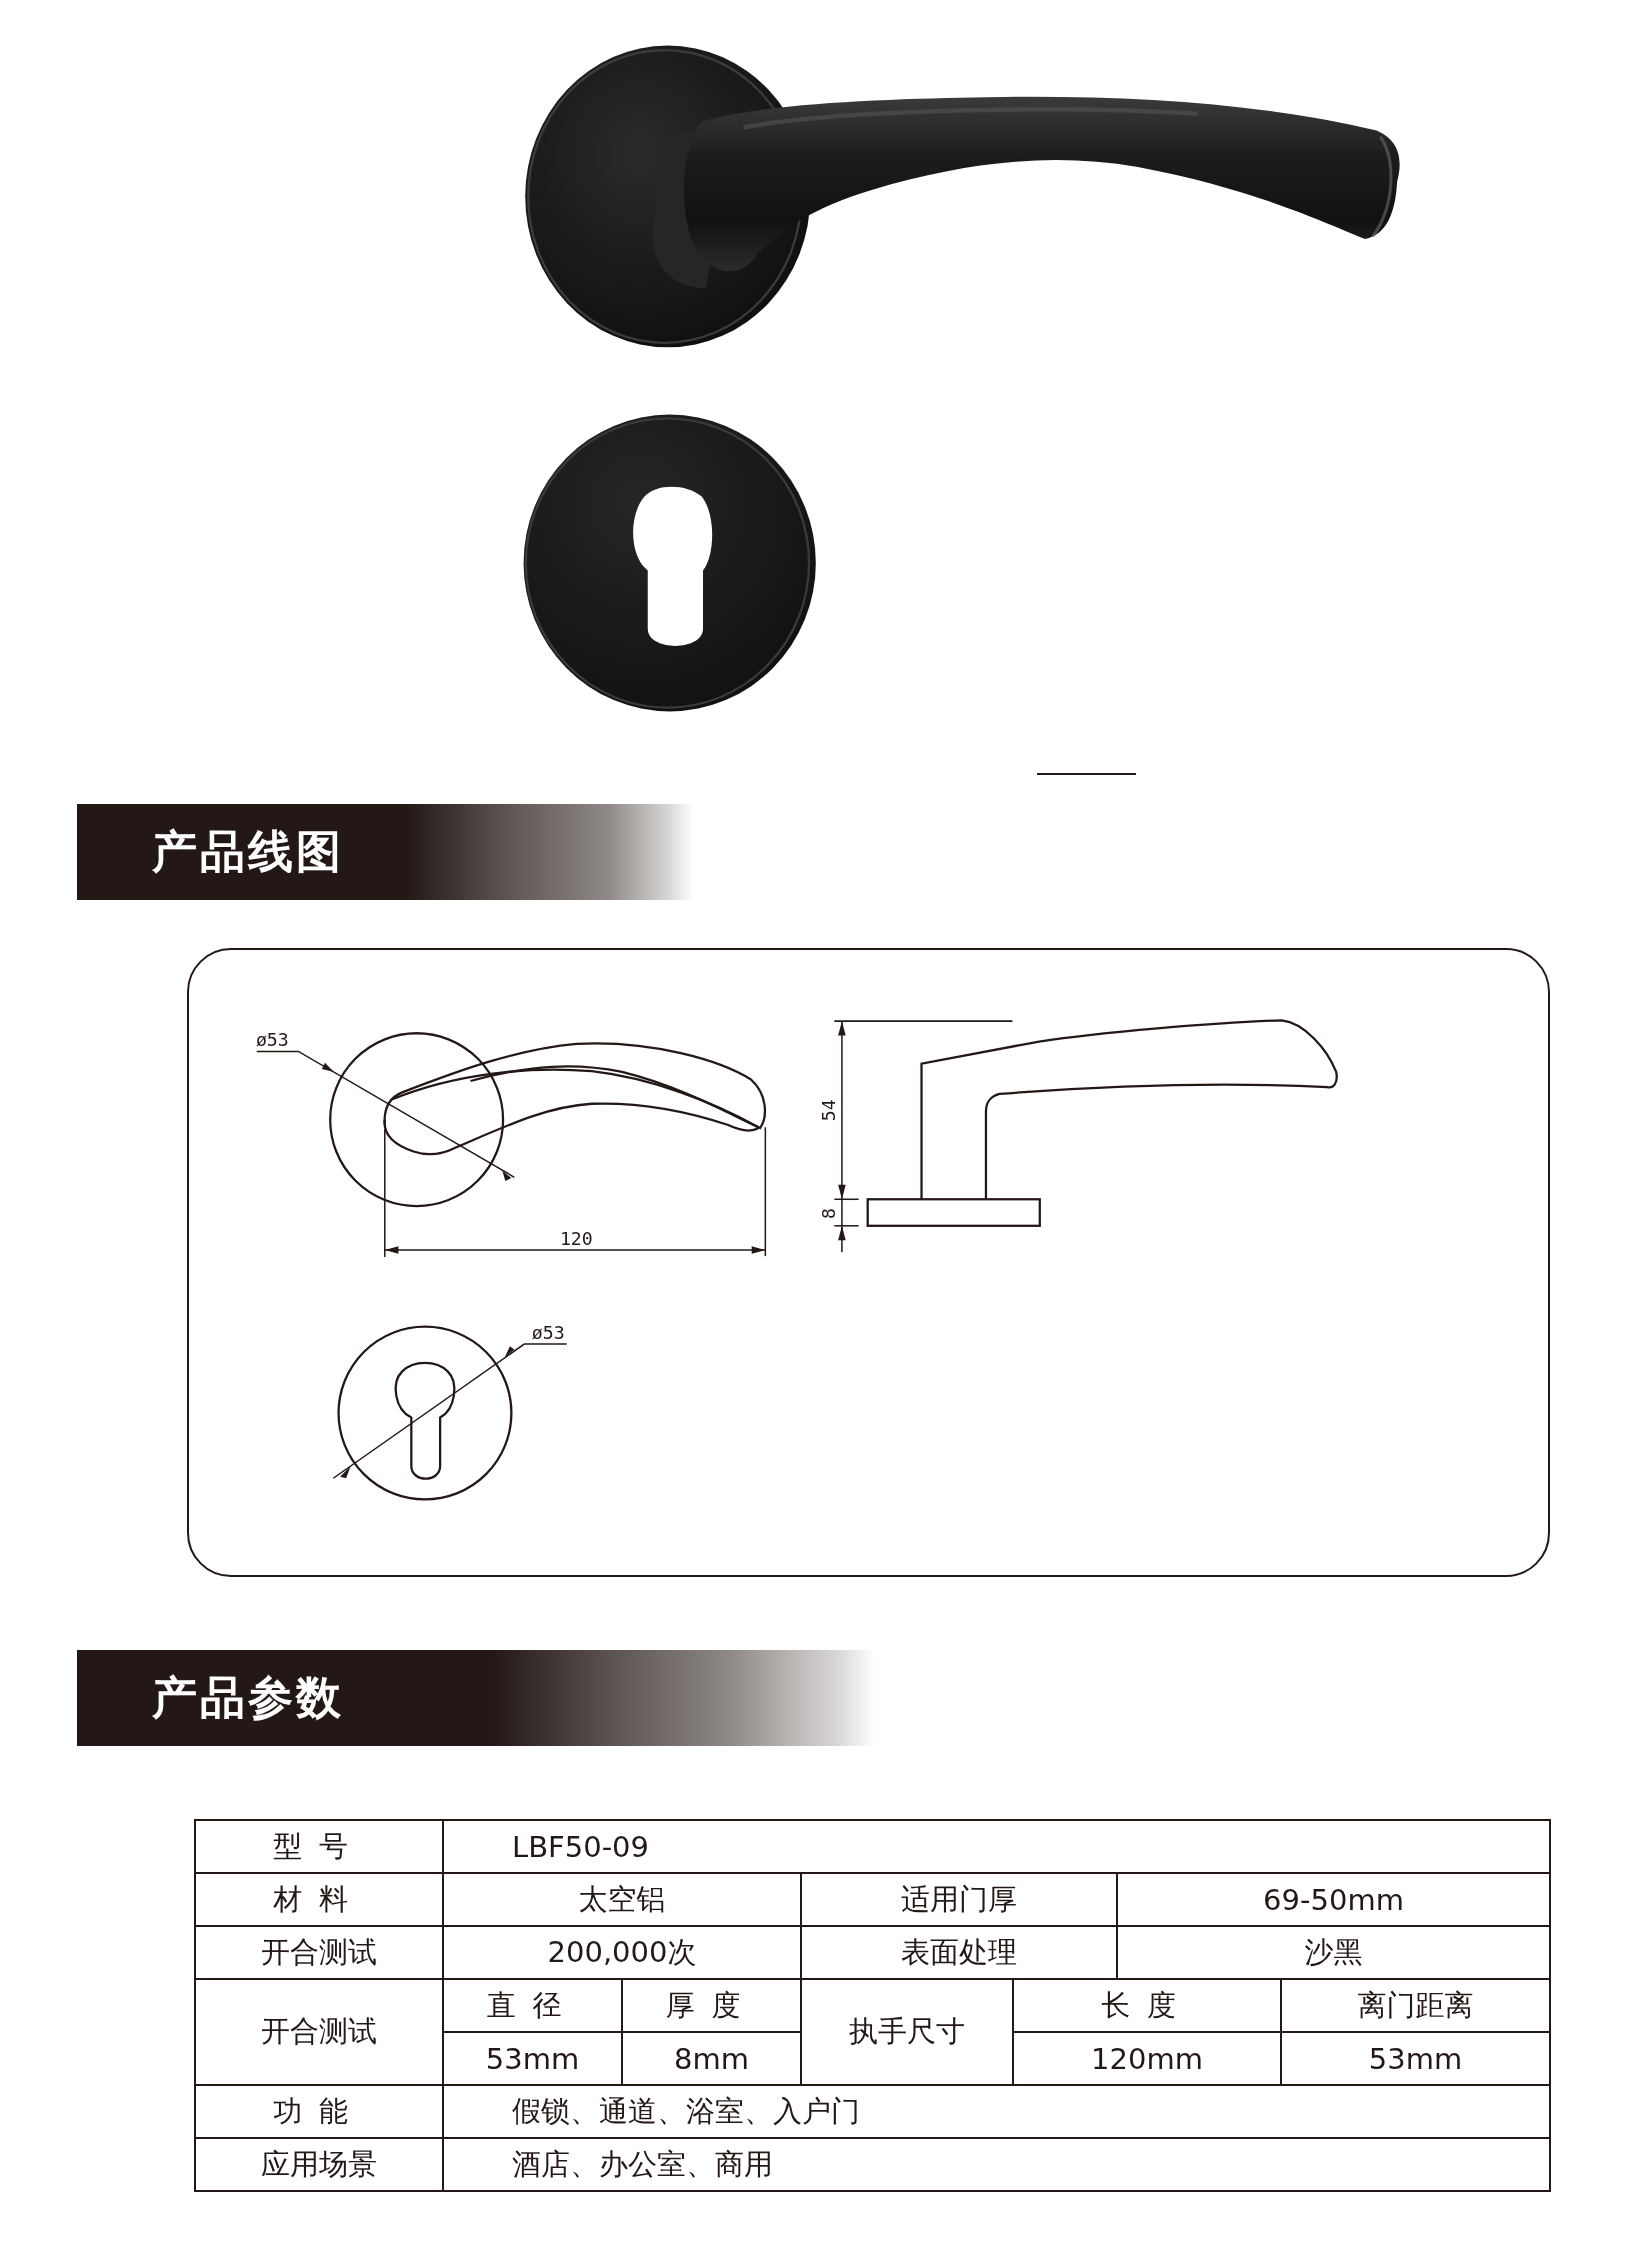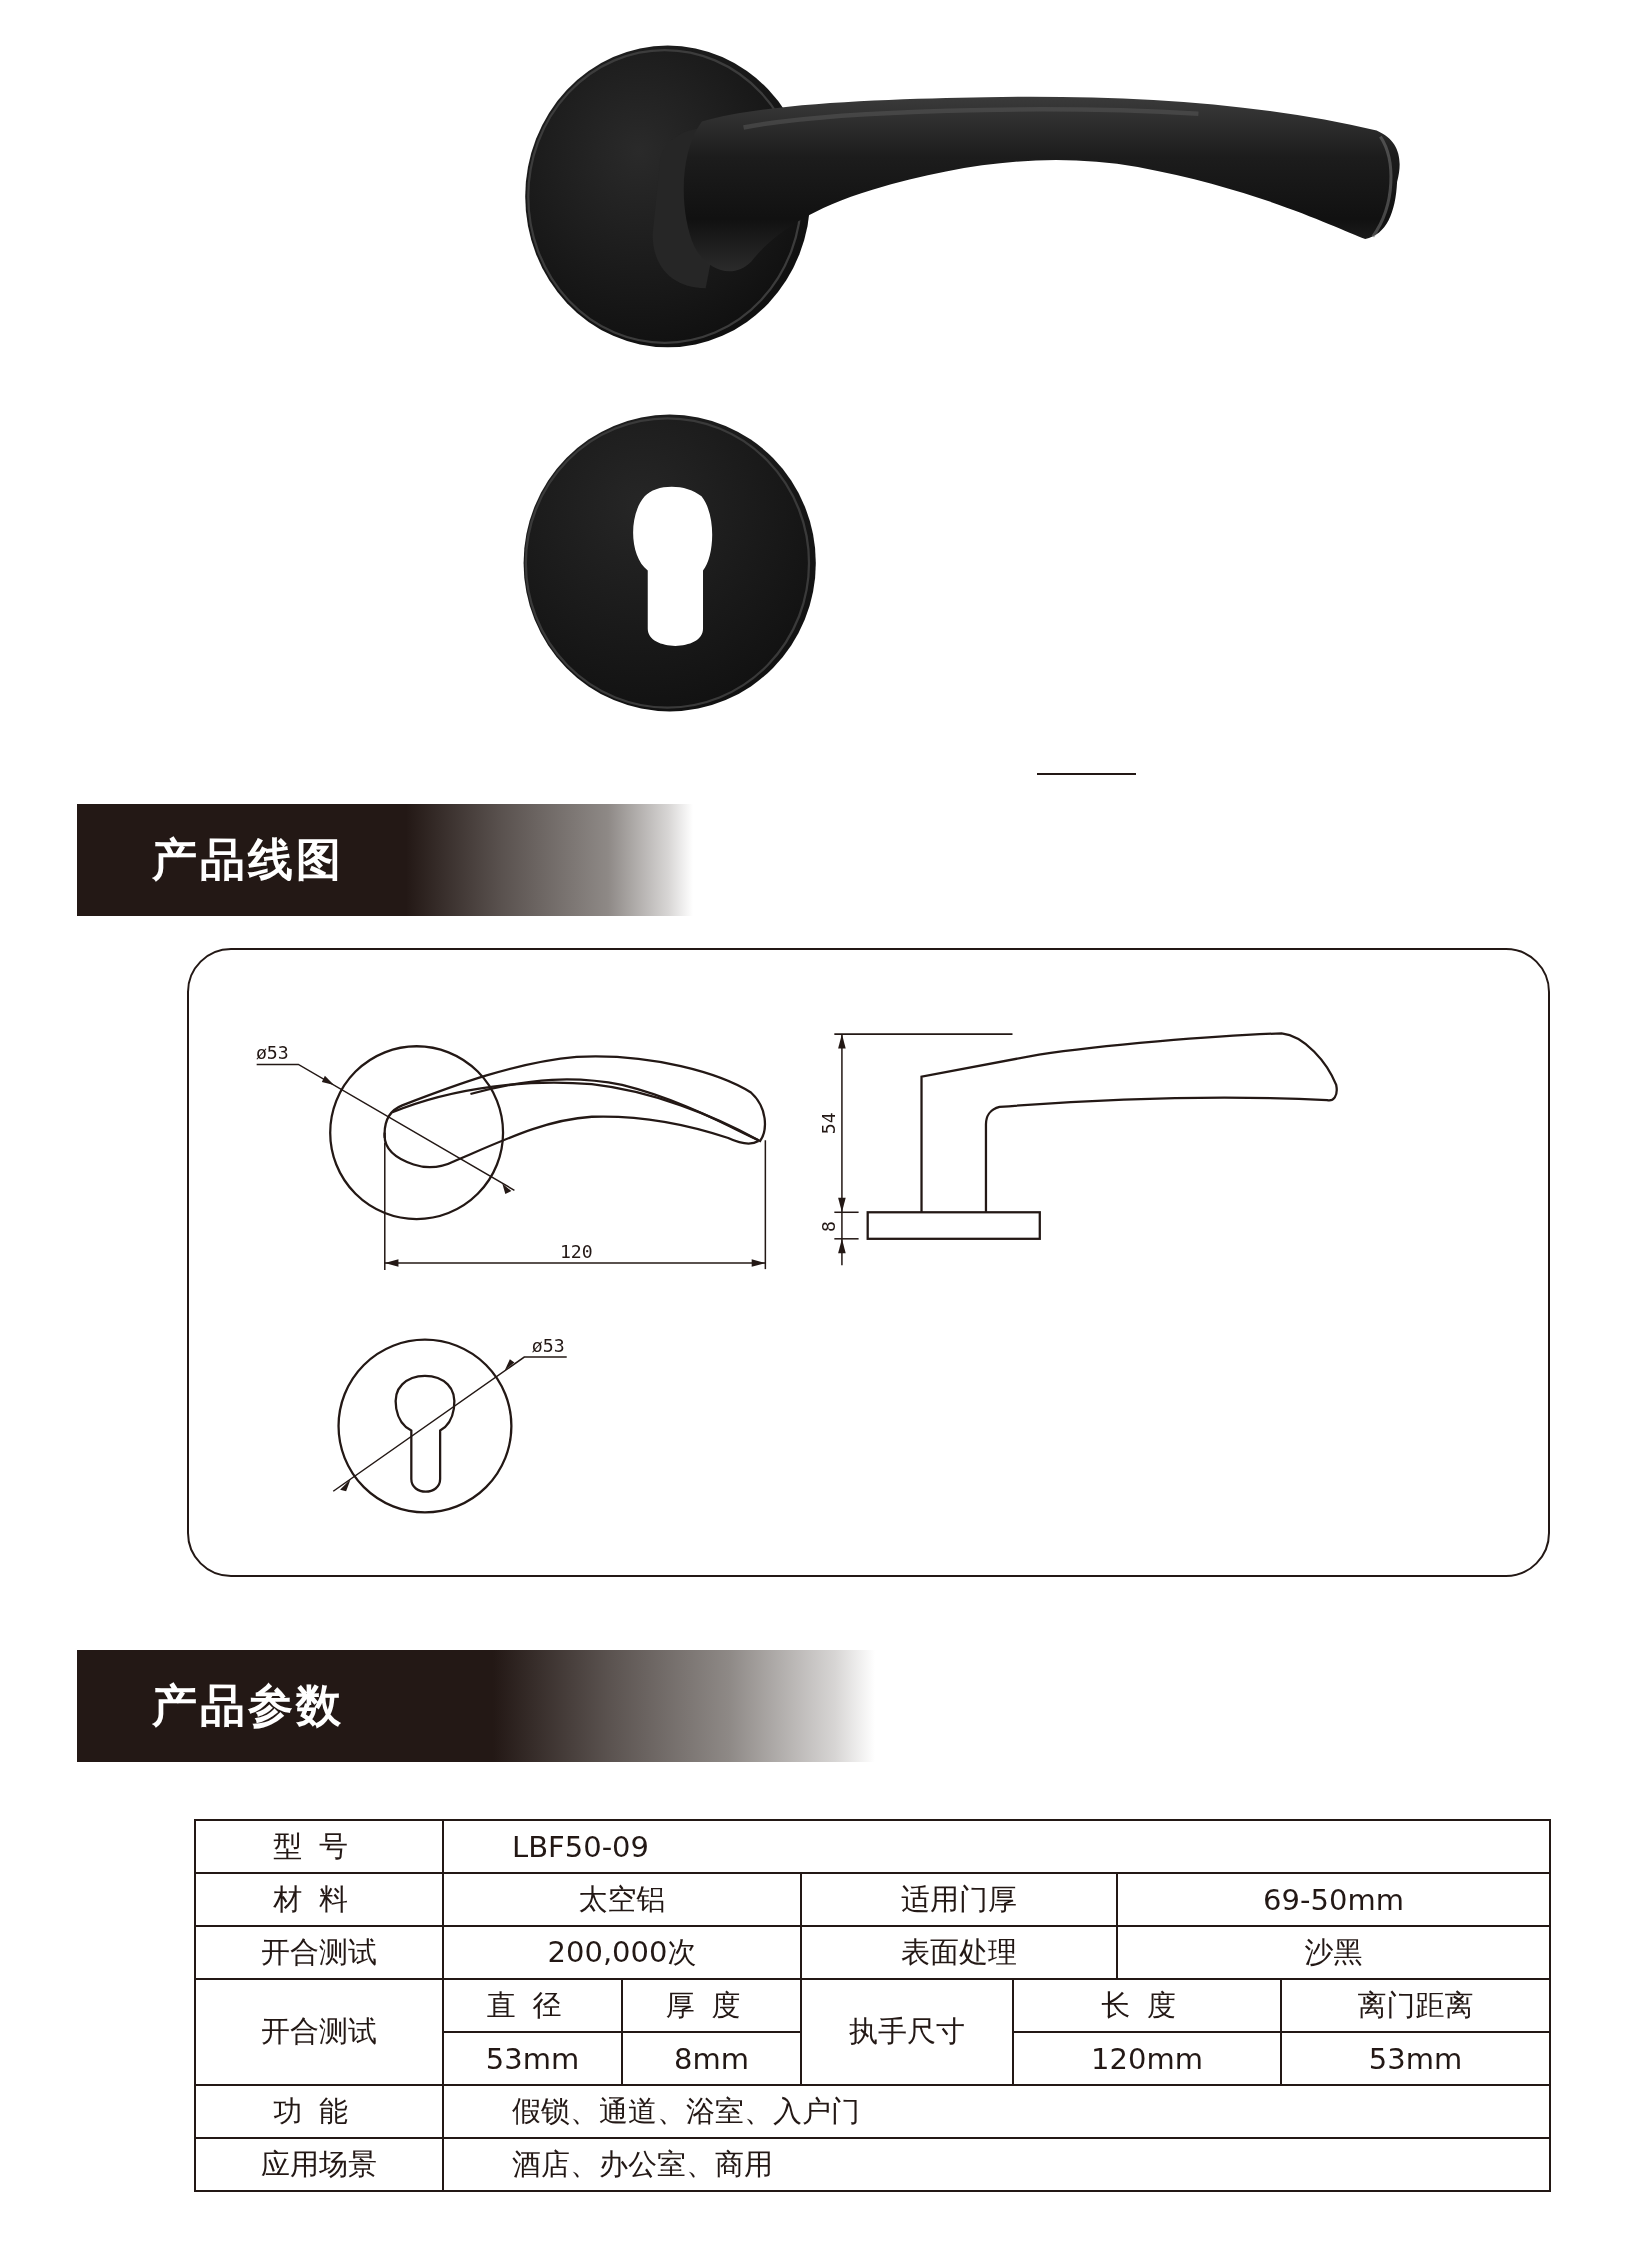--- a/index.html
+++ b/index.html
@@ -1,19 +1,19 @@
 <!DOCTYPE html>
 <html style="font-size:12px"><head>
 <meta charset="utf-8">
 <style>
   html, body { margin: 0; padding: 0; background: #ffffff; }
   body { width: 1652px; height: 2261px; position: relative; overflow: hidden;
          font-family: "DejaVu Sans", "Liberation Sans", sans-serif; color: #231815; }
   .abs { position: absolute; }
-  .banner { position: absolute; left: 77px; height: 112px; }
+  .banner { position: absolute; left: 77px; height: 96px; }
   .banner .title { position: absolute; left: 75px; top: 50%; transform: translateY(-50%);
                    color: #ffffff; font-size: 45px; letter-spacing: 3px; white-space: nowrap;
                    font-family: "DejaVu Sans", sans-serif; font-weight: bold; }
   .photo svg, .drawing svg { display: block; }
   .drawing-box { position: absolute; left: 187px; top: 948px; width: 1359px; height: 625px;
                  border: 2.3px solid #231815; border-radius: 44px; box-sizing: content-box; }
   .dim-text { font-family: "DejaVu Sans Mono", monospace; fill: #231815; }
   table.spec { position: absolute; left: 194px; top: 1819px; border-collapse: collapse;
                table-layout: fixed; width: 1354px; }
   table.spec td { border: 2.3px solid #231815; height: 51px; padding: 0; text-align: center;
@@ -67,21 +67,21 @@
   </svg>
 </div>
 
 <div class="abs" style="left:1037px;top:773px;width:99px;height:1.5px;background:#231815;"></div>
 
 <div class="banner" style="top:804px;width:616px;background:linear-gradient(to right,#231815 0px,#231815 329px,#5a524f 425px,#8e8986 531px,#d7d5d4 591px,#ffffff 616px);">
   <span class="title">产品线图</span>
 </div>
 
 <div class="drawing-box"></div>
-<div class="abs drawing" style="left:0;top:16px;width:1488px;height:1592px;pointer-events:none;">
+<div class="abs drawing" style="left:0;top:3px;width:1488px;height:1592px;pointer-events:none;">
   <svg width="1652" height="1592" viewBox="0 0 2178 2100">
     <g fill="none" stroke="#231815" stroke-width="3">
 
       <circle cx="549" cy="1473" r="114"></circle>
 
       <path d="M 507 1480 C 505 1455 515 1443 530 1437 C 600 1410 680 1380 760 1373
                C 860 1368 950 1395 990 1420 C 1012 1440 1012 1470 1002 1484
                C 960 1465 900 1430 820 1410 C 760 1398 700 1400 620 1422"></path>
       <path d="M 517 1446 C 600 1412 700 1402 780 1409 C 860 1418 940 1450 1000 1483"></path>
       <path d="M 1000 1484 C 990 1490 975 1487 960 1480 C 900 1460 840 1450 780 1452

